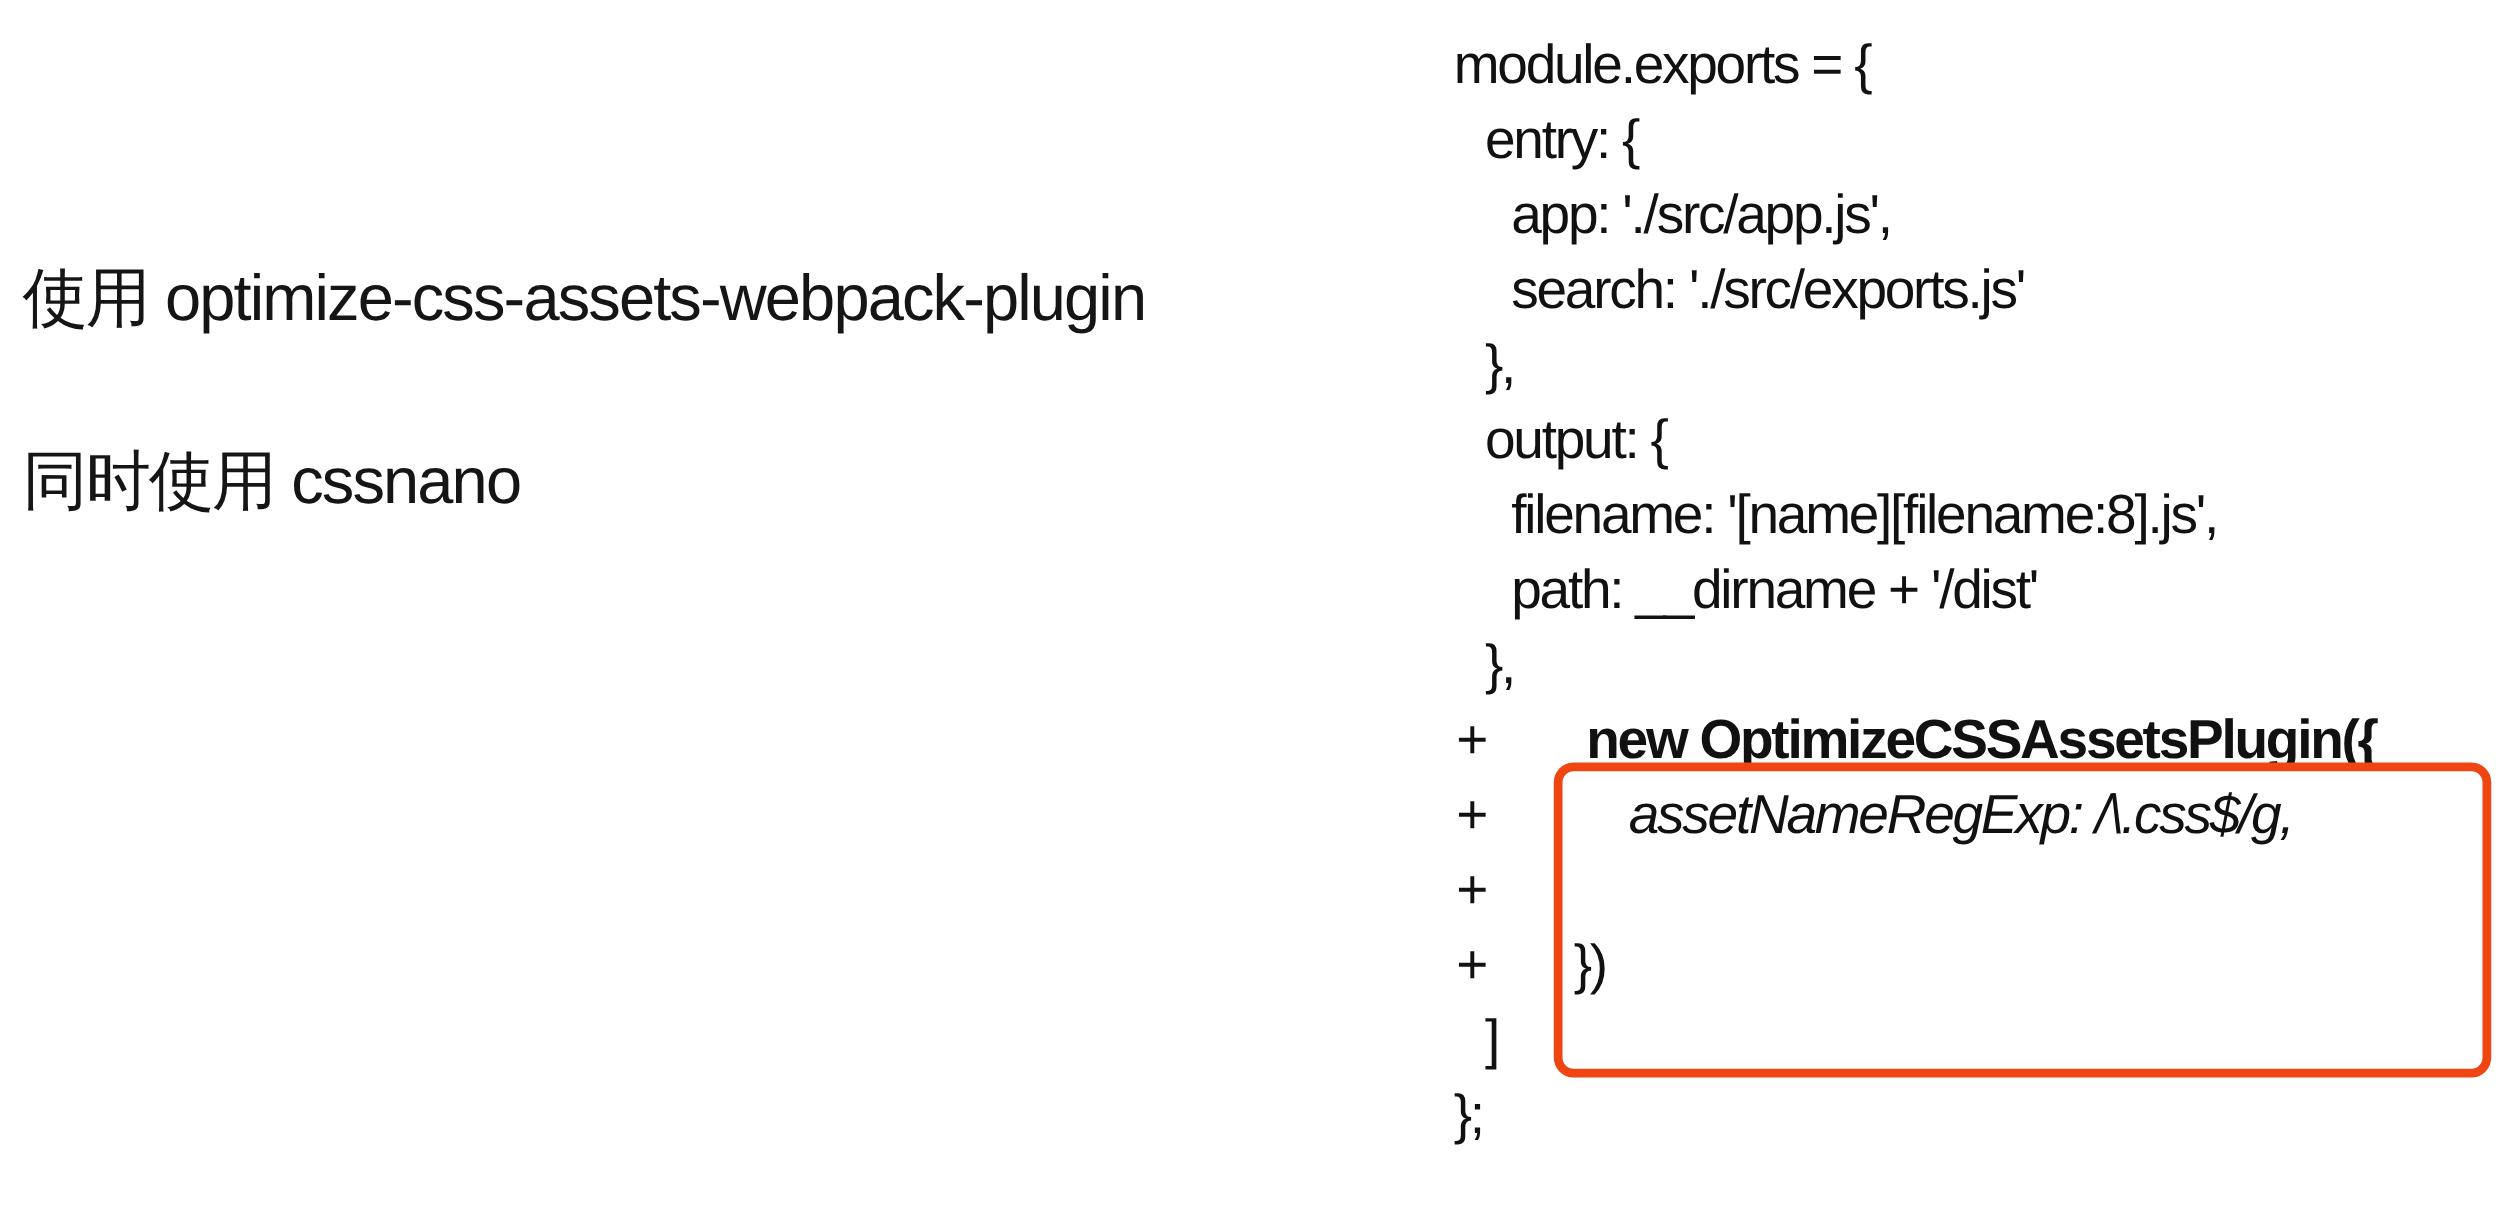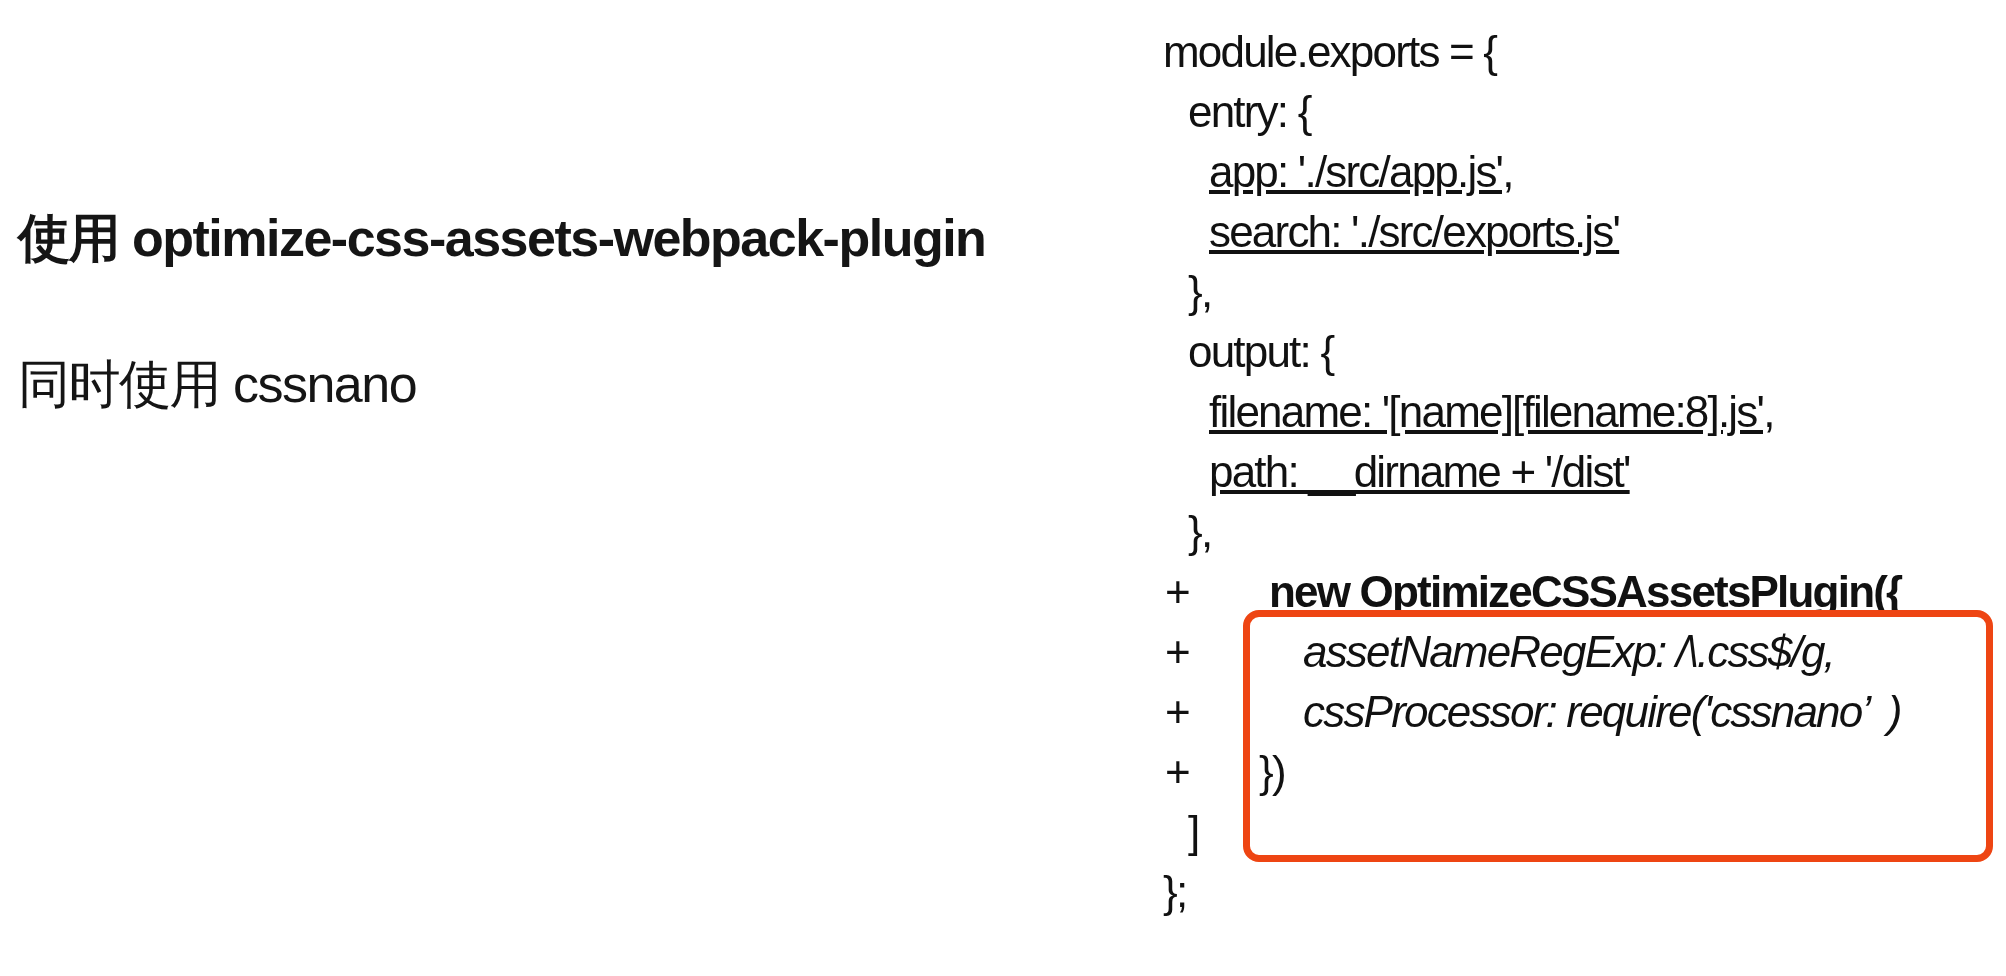--- a/index.html
+++ b/index.html
@@ -15,21 +15,21 @@
   
   .notes { position: absolute; left: 18px; top: 0; }
   .note-line {
     position: absolute;
     left: 0;
     font-size: 52px;
     letter-spacing: -1.5px;
     white-space: nowrap;
     color: #151515;
   }
-  .note-1 { top: 204px; font-weight: bold; }
+  .note-1 { top: 204px; }
   .note-2 { top: 350px; }
 
   
   .code-block {
     position: absolute;
     left: 1163px;
     top: 22px;
     width: 843px;
     font-size: 44px;
     letter-spacing: -1.8px;
@@ -39,21 +39,21 @@
   .code-line { position: relative; height: 60px; white-space: pre; }
   .gutter {
     position: absolute;
     left: 2px; top: 0;
     width: 40px;
     letter-spacing: 0;
   }
   .code-text { display: inline-block; white-space: pre; }
   .ind-l0   { padding-left: 0; text-align: center; }
   .ind-l1   { padding-left: 25px; }
-  .ind-l2   { padding-left: 46px; text-decoration: underline; }
+  .ind-l2   { padding-left: 46px; }
   .ind-box0 { padding-left: 96px; }
   .ind-box1 { padding-left: 106px; font-weight: bold; }
   .ind-box2 { padding-left: 140px; font-style: italic; }
 
   
   .highlight-box {
     position: absolute;
     left: 80px;
     top: 588px;
     width: 750px;
@@ -81,21 +81,21 @@
     <div class="code-line"><span class="code-text ind-l2">app: './src/app.js',</span></div>
     <div class="code-line"><span class="code-text ind-l2">search: './src/exports.js'</span></div>
     <div class="code-line"><span class="code-text ind-l1">},</span></div>
     <div class="code-line"><span class="code-text ind-l1">output: {</span></div>
     <div class="code-line"><span class="code-text ind-l2">filename: '[name][filename:8].js',</span></div>
     <div class="code-line"><span class="code-text ind-l2">path: __dirname + '/dist'</span></div>
     <div class="code-line"><span class="code-text ind-l1">},</span></div>
 
     <div class="code-line"><span class="gutter">+</span><span class="code-text ind-box1">new OptimizeCSSAssetsPlugin({</span></div>
     <div class="code-line"><span class="gutter">+</span><span class="code-text ind-box2">assetNameRegExp: /\.css$/g,</span></div>
-    <div class="code-line"><span class="gutter">+</span><span class="code-text ind-box2">cssProcessor: require('cssnano’  )</span></div>
+    <div class="code-line"><span class="gutter">+</span></div>
     <div class="code-line"><span class="gutter">+</span><span class="code-text ind-box0">})</span></div>
 
     <div class="code-line"><span class="code-text ind-l1">]</span></div>
     <div class="code-line"><span class="code-text ind-l0">};</span></div>
 
     <div class="highlight-box" style="border-color: rgb(238, 69, 19);"></div>
   </div>
 
 </div>
 

